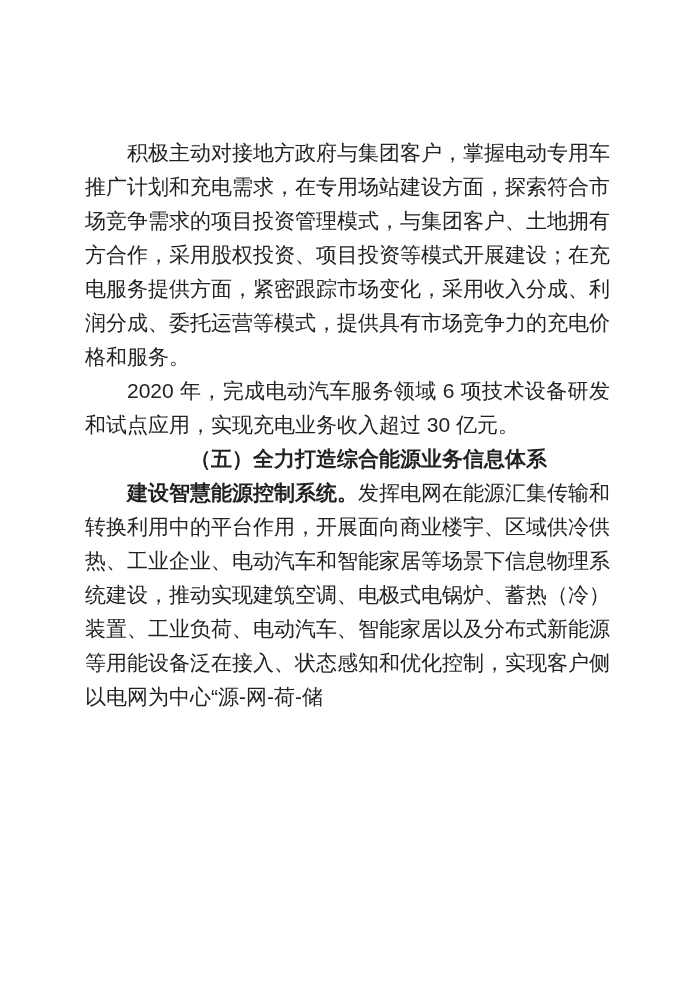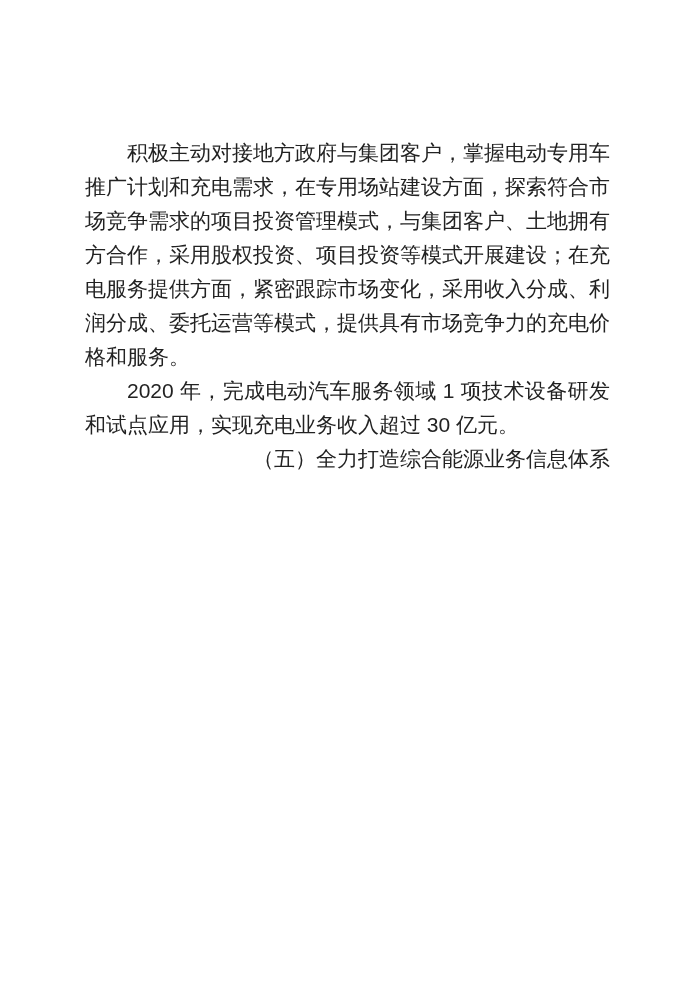--- a/index.html
+++ b/index.html
@@ -25,36 +25,37 @@
     margin: 0;
     font-size: 21px;
     line-height: 34px;
     color: #222222;
     text-align: justify;
     text-justify: inter-ideograph;
     text-indent: 2em;
     word-break: break-all;
   }
   .para.heading {
-    font-weight: normal;
-    text-align: right;
+    font-weight: bold;
+    text-align: center;
   }
   .run-bold {
     font-weight: bold;
   }
 </style>
 </head>
 <body>
 
 <div class="page">
   <div class="doc-body">
 
     <p class="para"><span>积极主动对接地方政府与集团客户，掌握电动专用车推广计划和充电需求，在专用场站建设方面，探索符合市场竞争需求的项目投资管理模式，与集团客户、土地拥有方合作，采用股权投资、项目投资等模式开展建设；在充电服务提供方面，紧密跟踪市场变化，采用收入分成、利润分成、委托运营等模式，提供具有市场竞争力的充电价格和服务。</span></p>
 
 
-    <p class="para"><span>2020 年，完成电动汽车服务领域 1 项技术设备研发和试点应用，实现充电业务收入超过 30 亿元。</span></p>
+    <p class="para"><span>2020 年，完成电动汽车服务领域 6 项技术设备研发和试点应用，实现充电业务收入超过 30 亿元。</span></p>
 
     <p class="para heading"><span>（五）全力打造综合能源业务信息体系</span></p>
 
 
+    <p class="para"><span class="run-bold">建设智慧能源控制系统。</span><span>发挥电网在能源汇集传输和转换利用中的平台作用，开展面向商业楼宇、区域供冷供热、工业企业、电动汽车和智能家居等场景下信息物理系统建设，推动实现建筑空调、电极式电锅炉、蓄热（冷）装置、工业负荷、电动汽车、智能家居以及分布式新能源等用能设备泛在接入、状态感知和优化控制，实现客户侧以电网为中心“源-网-荷-储</span></p>
 
   </div>
 </div>
 
 </body></html>

